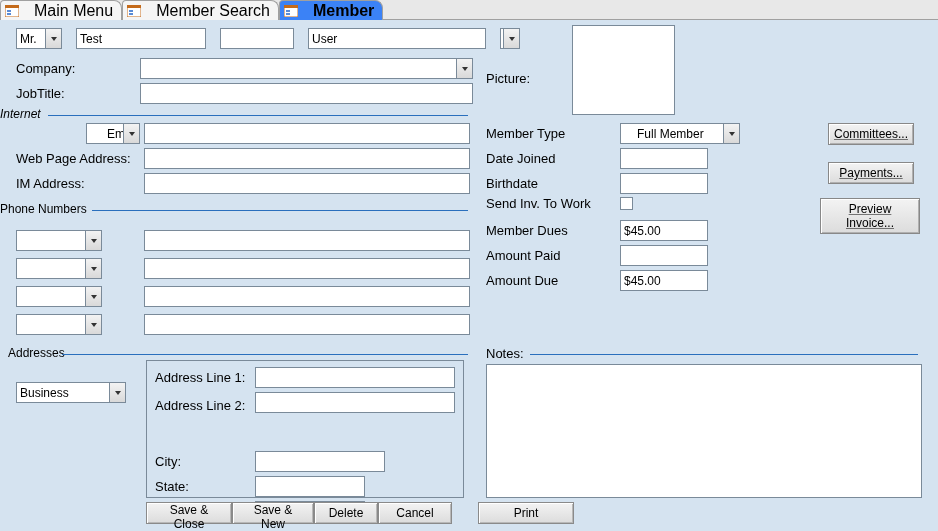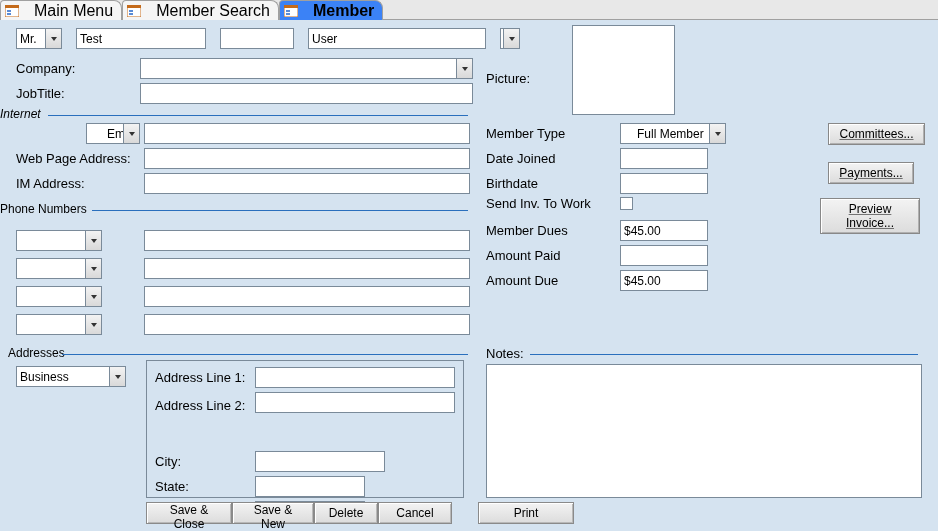--- a/index.html
+++ b/index.html
@@ -256,21 +256,21 @@
   </div>
 
   <div class="row" style="left:16px; top:153px;">
     <span class="lbl" style="width:128px;">IM Address:</span>
     <input type="text" class="textbox" style="width: 326px;" value="">
   </div>
 
   <div class="row" style="left:486px; top:103px;">
     <span class="lbl" style="width:134px;">Member Type</span>
     <span class="combo-wrap">
-      <input type="text" class="textbox" style="width: 106px; padding-left: 16px;" value="Full Member">
+      <input type="text" class="textbox" style="width: 120px; padding-left: 16px;" value="Full Member">
       <span class="combo-btn"></span>
     </span>
   </div>
   <div class="row" style="left:486px; top:128px;">
     <span class="lbl" style="width:134px;">Date Joined</span>
     <input type="text" class="textbox" style="width: 88px;" value="">
   </div>
   <div class="row" style="left:486px; top:153px;">
     <span class="lbl" style="width:134px;">Birthdate</span>
     <input type="text" class="textbox" style="width: 88px;" value="">
@@ -308,21 +308,21 @@
     <input type="text" class="textbox" style="width: 326px; margin-left: 42px;" value="">
   </div>
   <div class="row" style="left:16px; top:294px;">
     <span class="combo-wrap"><input type="text" class="textbox" style="width: 86px;" value=""><span class="combo-btn"></span></span>
     <input type="text" class="textbox" style="width: 326px; margin-left: 42px;" value="">
   </div>
 
   <span class="section-title" style="left:0px; top:326px;padding-left:8px;">Addresses</span>
   <div class="section-line" style="left:62px; top:334px; width:406px;"></div>
 
-  <div class="row" style="left:16px; top:346px;">
+  <div class="row" style="left:16px; top:362px;">
     <span class="combo-wrap">
       <input type="text" class="textbox" style="width: 110px;" value="Business">
       <span class="combo-btn"></span>
     </span>
   </div>
 
   <div style="position:absolute; left:146px; top:340px; width:318px; height:138px; border:1px solid #7a8a99; background:#d5e3f0; padding:6px 8px;">
     <div style="display:flex; align-items:center; margin-bottom:4px;">
       <span class="lbl" style="width:100px;">Address Line 1:</span>
       <input type="text" class="textbox" style="width: 200px;" value="">
@@ -342,21 +342,21 @@
     <div style="display:flex; align-items:center;">
       <span class="lbl" style="width:100px;">Zip:</span>
       <input type="text" class="textbox" style="width: 110px;" value="">
     </div>
   </div>
 
   <span class="lbl" style="position:absolute; left:486px; top:326px;">Notes:</span>
   <div class="section-line" style="left:530px; top:334px; width:388px;"></div>
   <textarea class="notes-area" style="left: 486px; top: 344px; width: 436px; height: 134px;"></textarea>
 
-  <button class="classic-btn" style="position:absolute; left:828px; top:103px; width:97px;"><span>Committees...</span></button>
+  <button class="classic-btn" style="position:absolute; left:828px; top:103px; width:86px;"><span>Committees...</span></button>
   <button class="classic-btn" style="position:absolute; left:828px; top:142px; width:86px;"><span>Payments...</span></button>
   <button class="classic-btn" style="position:absolute; left:820px; top:178px; width:100px;"><span>Preview Invoice...</span></button>
 
   <div class="bottom-bar" style="left:146px; top:482px;">
     <button style="width:86px;">Save &amp; Close</button>
     <button style="width:82px;">Save &amp; New</button>
     <button style="width:64px;">Delete</button>
     <button style="width:74px;">Cancel</button>
     <button style="width:96px; margin-left:26px;">Print</button>
   </div>

